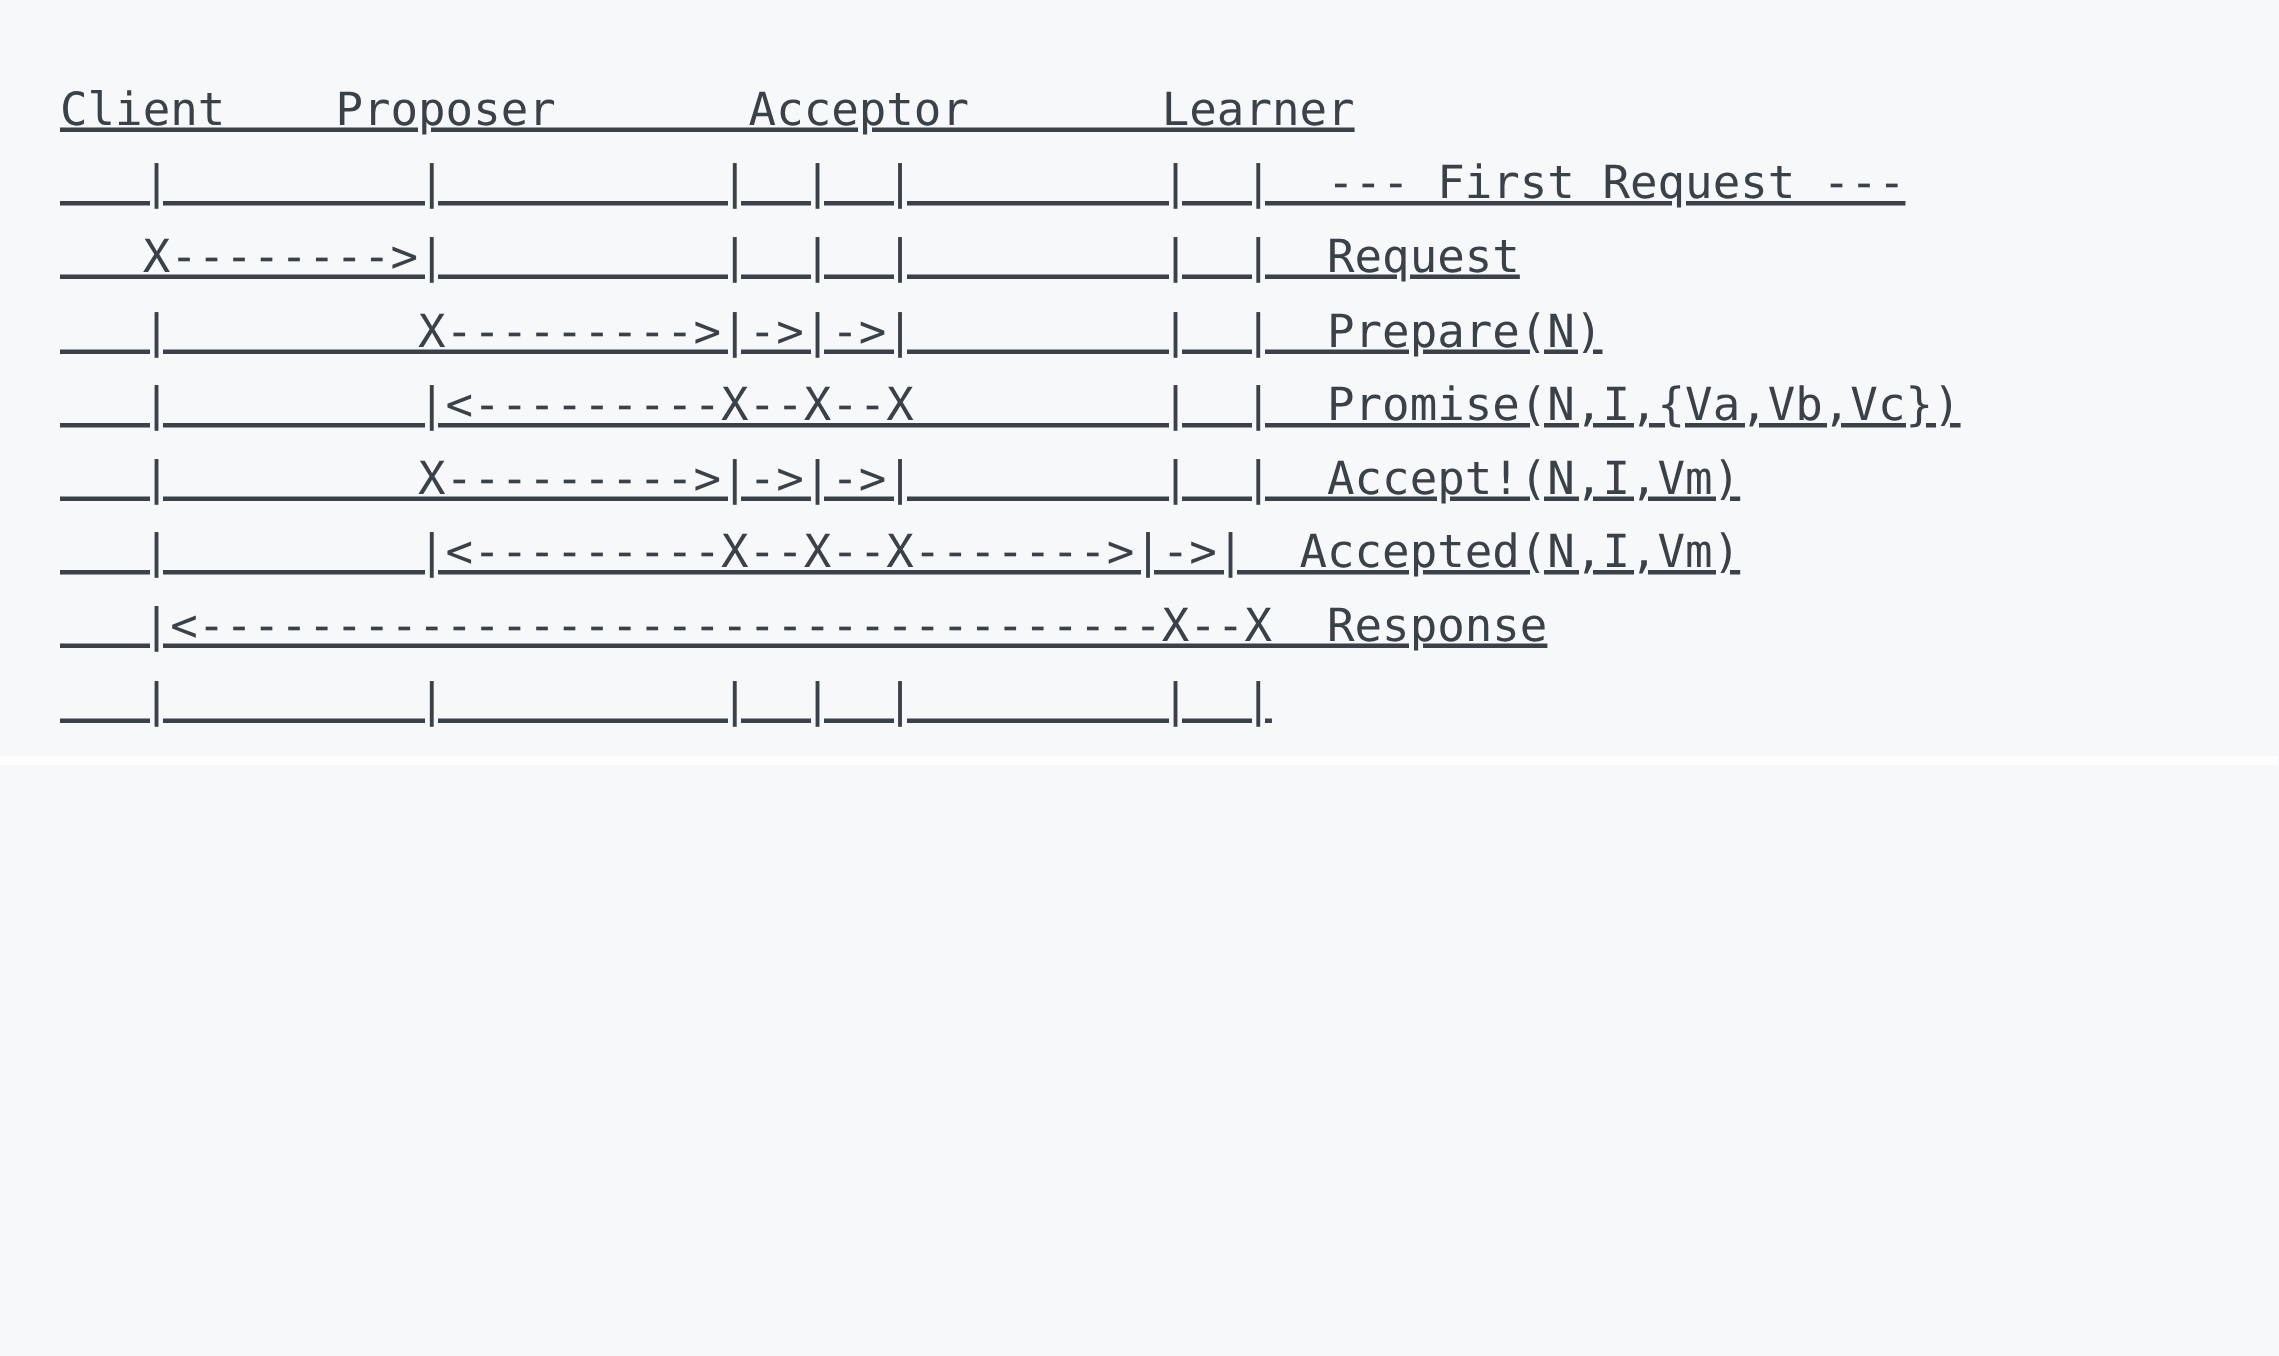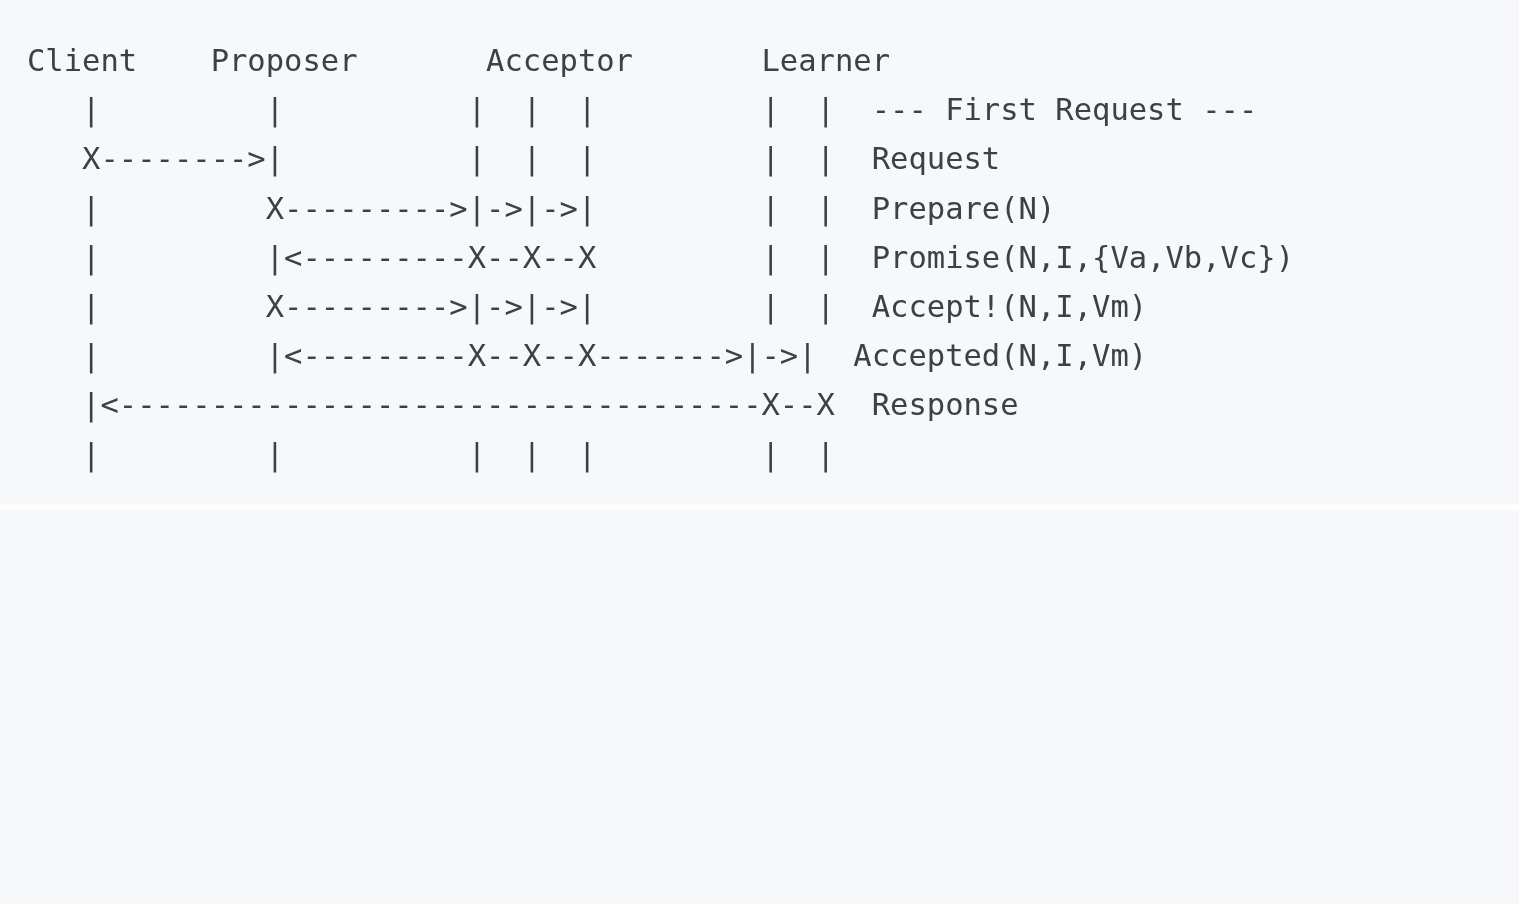--- a/index.html
+++ b/index.html
@@ -42,27 +42,28 @@
     left: 0;
     top: 504px;
     width: 1519px;
     height: 6px;
     background: #ffffff;
     opacity: 0.85;
   }
 
   
   pre.ascii {
-    margin: 0;
+    margin: 13px;
     padding: 0;
     color: #3b4148;
     white-space: pre;
     font-family: "DejaVu Sans Mono", "Liberation Mono", monospace;
     font-weight: 400;
     letter-spacing: 0;
+    text-decoration: underline;
   }
   #ascii-first {
     position: absolute;
     left: 27px;
     top: 36px;
     font-size: 30.5px;
     line-height: 49.2px;
   }
 </style>
 </head>

